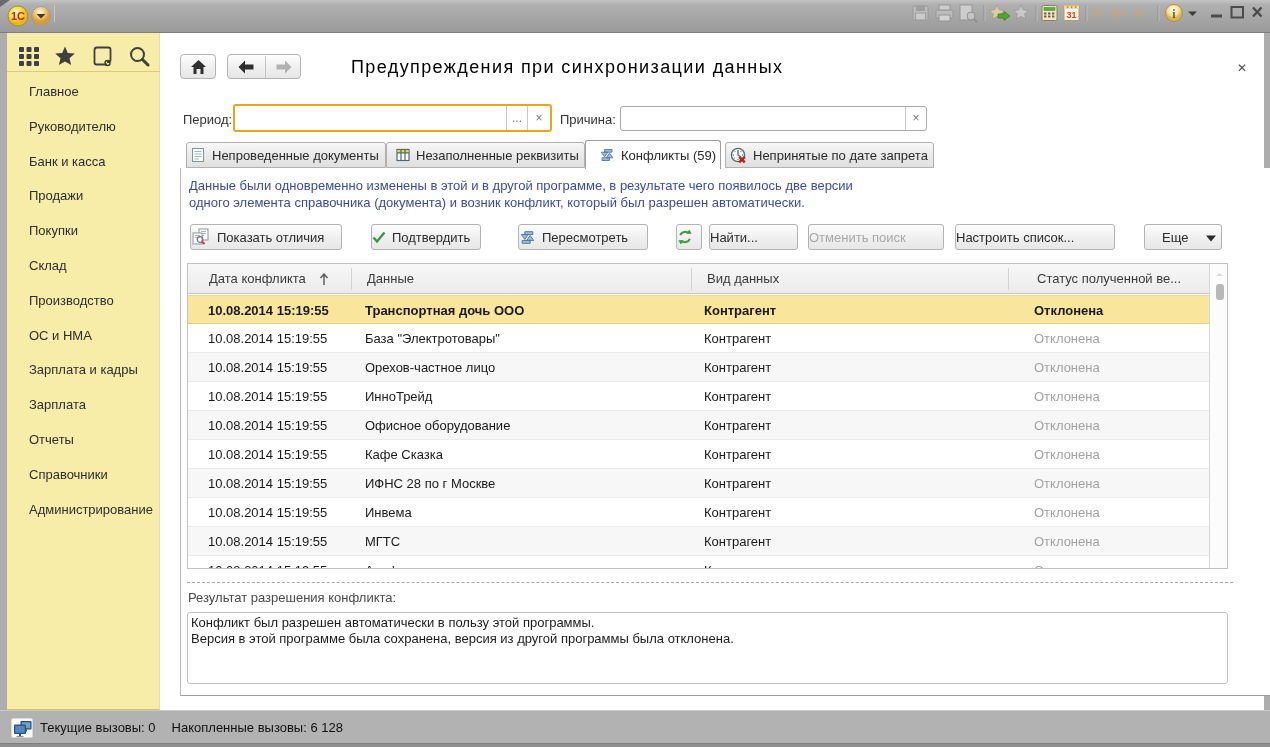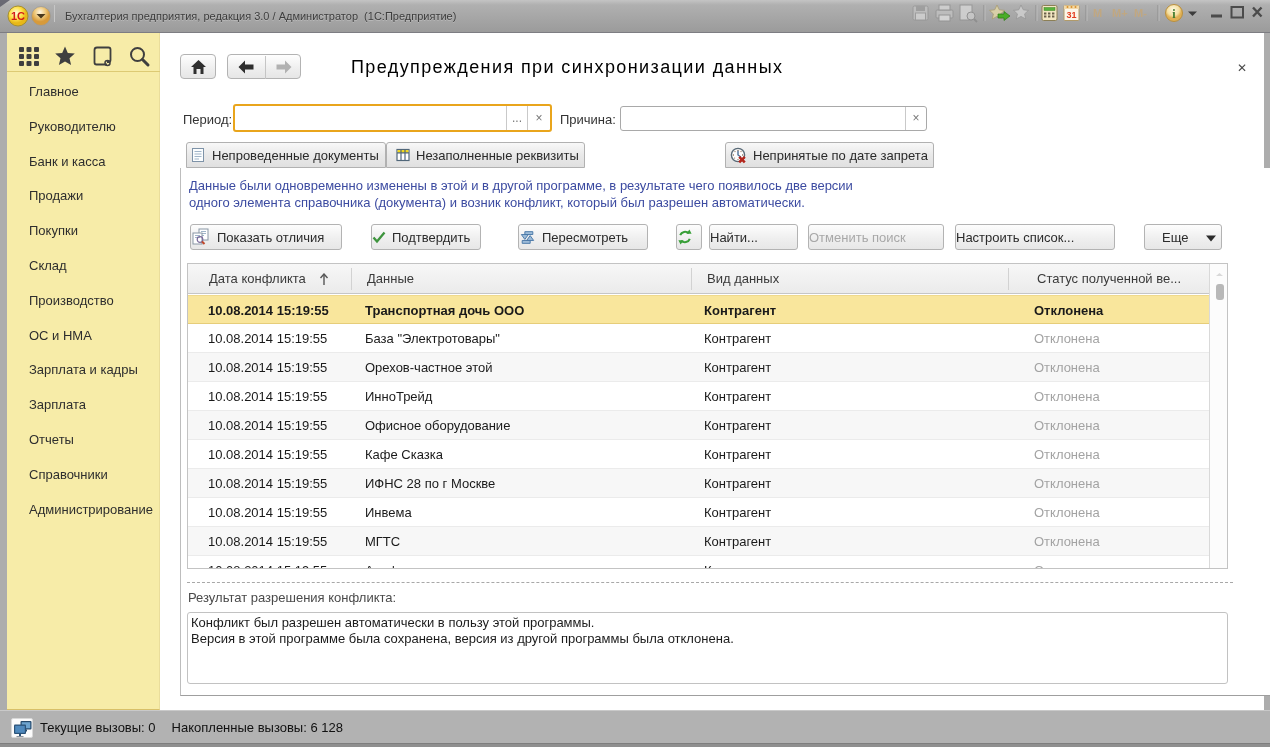--- a/index.html
+++ b/index.html
@@ -94,21 +94,20 @@
         <radialGradient id="dg" cx="45%" cy="30%">
           <stop offset="0%" stop-color="#fdf6e2"></stop>
           <stop offset="60%" stop-color="#edc575"></stop>
           <stop offset="100%" stop-color="#d79a3a"></stop>
         </radialGradient>
       </defs>
     <circle cx="11" cy="11" r="9.5" fill="url(#dg)" stroke="#9a9a9a" stroke-width="0.8"></circle>
     <path d="M6.5 9 L15.5 9 L11 13.5 Z" fill="#4b3a1e"></path>
   </svg>
   <div class="abs tsep" style="left:54px"></div>
-  <div class="abs" id="titletext">Бухгалтерия предприятия, редакция 3.0 / Администратор&nbsp;&nbsp;(1С:Предприятие)</div>
 
   <svg class="abs" style="left:905px;top:0" width="365" height="33" viewBox="0 0 365 33">
 
     <g opacity="0.75">
       <rect x="8" y="6" width="15" height="14" rx="1.5" fill="#c3c3c3" stroke="#929292"></rect>
       <rect x="11" y="6" width="9" height="5" fill="#9a9a9a"></rect>
       <rect x="10.5" y="13" width="10" height="7" fill="#d8d8d8" stroke="#999"></rect>
     </g>
 
     <g opacity="0.75">
@@ -265,20 +264,26 @@
       </svg>Незаполненные реквизиты</div>
   <div class="abs tab" style="left:26px;width:200px;padding-left:3px" id="tab1"><svg class="ticon" width="16" height="16" viewBox="0 0 16 16">
         <rect x="2.5" y="1.5" width="11" height="13" fill="#fbfdfe" stroke="#7e93a8"></rect>
         <g stroke="#9fb4c8" stroke-width="1">
           <line x1="4.5" y1="4.5" x2="11.5" y2="4.5"></line>
           <line x1="4.5" y1="7" x2="11.5" y2="7"></line>
           <line x1="4.5" y1="9.5" x2="11.5" y2="9.5"></line>
           <line x1="4.5" y1="12" x2="9" y2="12"></line>
         </g>
       </svg>Непроведенные документы</div>
+  <div class="abs tab" id="tab3" style="left:425px;width:136px"><svg class="ticon" width="16" height="16" viewBox="0 0 16 16">
+        <g fill="#9cbbd8" stroke="#4a79a8" stroke-width="0.9" stroke-linejoin="round">
+          <path d="M13 2.5 L5.5 2.5 L5.5 5.2 L13 5.2 Z M2.2 5.2 L8.8 5.2 L5.5 9.8 Z"></path>
+          <path d="M3 13.5 L10.5 13.5 L10.5 10.8 L3 10.8 Z M13.8 10.8 L7.2 10.8 L10.5 6.2 Z"></path>
+        </g>
+      </svg>Конфликты (59)</div>
   <div class="abs tab" style="left:565px;width:209px;padding-left:4px" id="tab4"><svg class="ticon" width="17" height="17" viewBox="0 0 17 17">
         <circle cx="8" cy="8" r="6.6" fill="#fdfdfd" stroke="#5a6b78" stroke-width="1.4"></circle>
         <g fill="#8a6a50">
           <circle cx="8" cy="3.4" r="0.7"></circle>
           <circle cx="12.6" cy="8" r="0.7"></circle>
           <circle cx="8" cy="12.6" r="0.7"></circle>
           <circle cx="3.4" cy="8" r="0.7"></circle>
           <circle cx="5" cy="4.6" r="0.6"></circle>
           <circle cx="11" cy="4.6" r="0.6"></circle>
           <circle cx="4.6" cy="11" r="0.6"></circle>
@@ -353,21 +358,21 @@
           <div class="c4">Отклонена</div>
         </div>
       <div class="abs row" style="top:60px">
           <div class="c1">10.08.2014 15:19:55</div>
           <div class="c2">База "Электротовары"</div>
           <div class="c3">Контрагент</div>
           <div class="c4 gray">Отклонена</div>
         </div>
       <div class="abs row alt" style="top:89px">
           <div class="c1">10.08.2014 15:19:55</div>
-          <div class="c2">Орехов-частное этой</div>
+          <div class="c2">Орехов-частное лицо</div>
           <div class="c3">Контрагент</div>
           <div class="c4 gray">Отклонена</div>
         </div>
       <div class="abs row" style="top:118px">
           <div class="c1">10.08.2014 15:19:55</div>
           <div class="c2">ИнноТрейд</div>
           <div class="c3">Контрагент</div>
           <div class="c4 gray">Отклонена</div>
         </div>
       <div class="abs row alt" style="top:147px">

